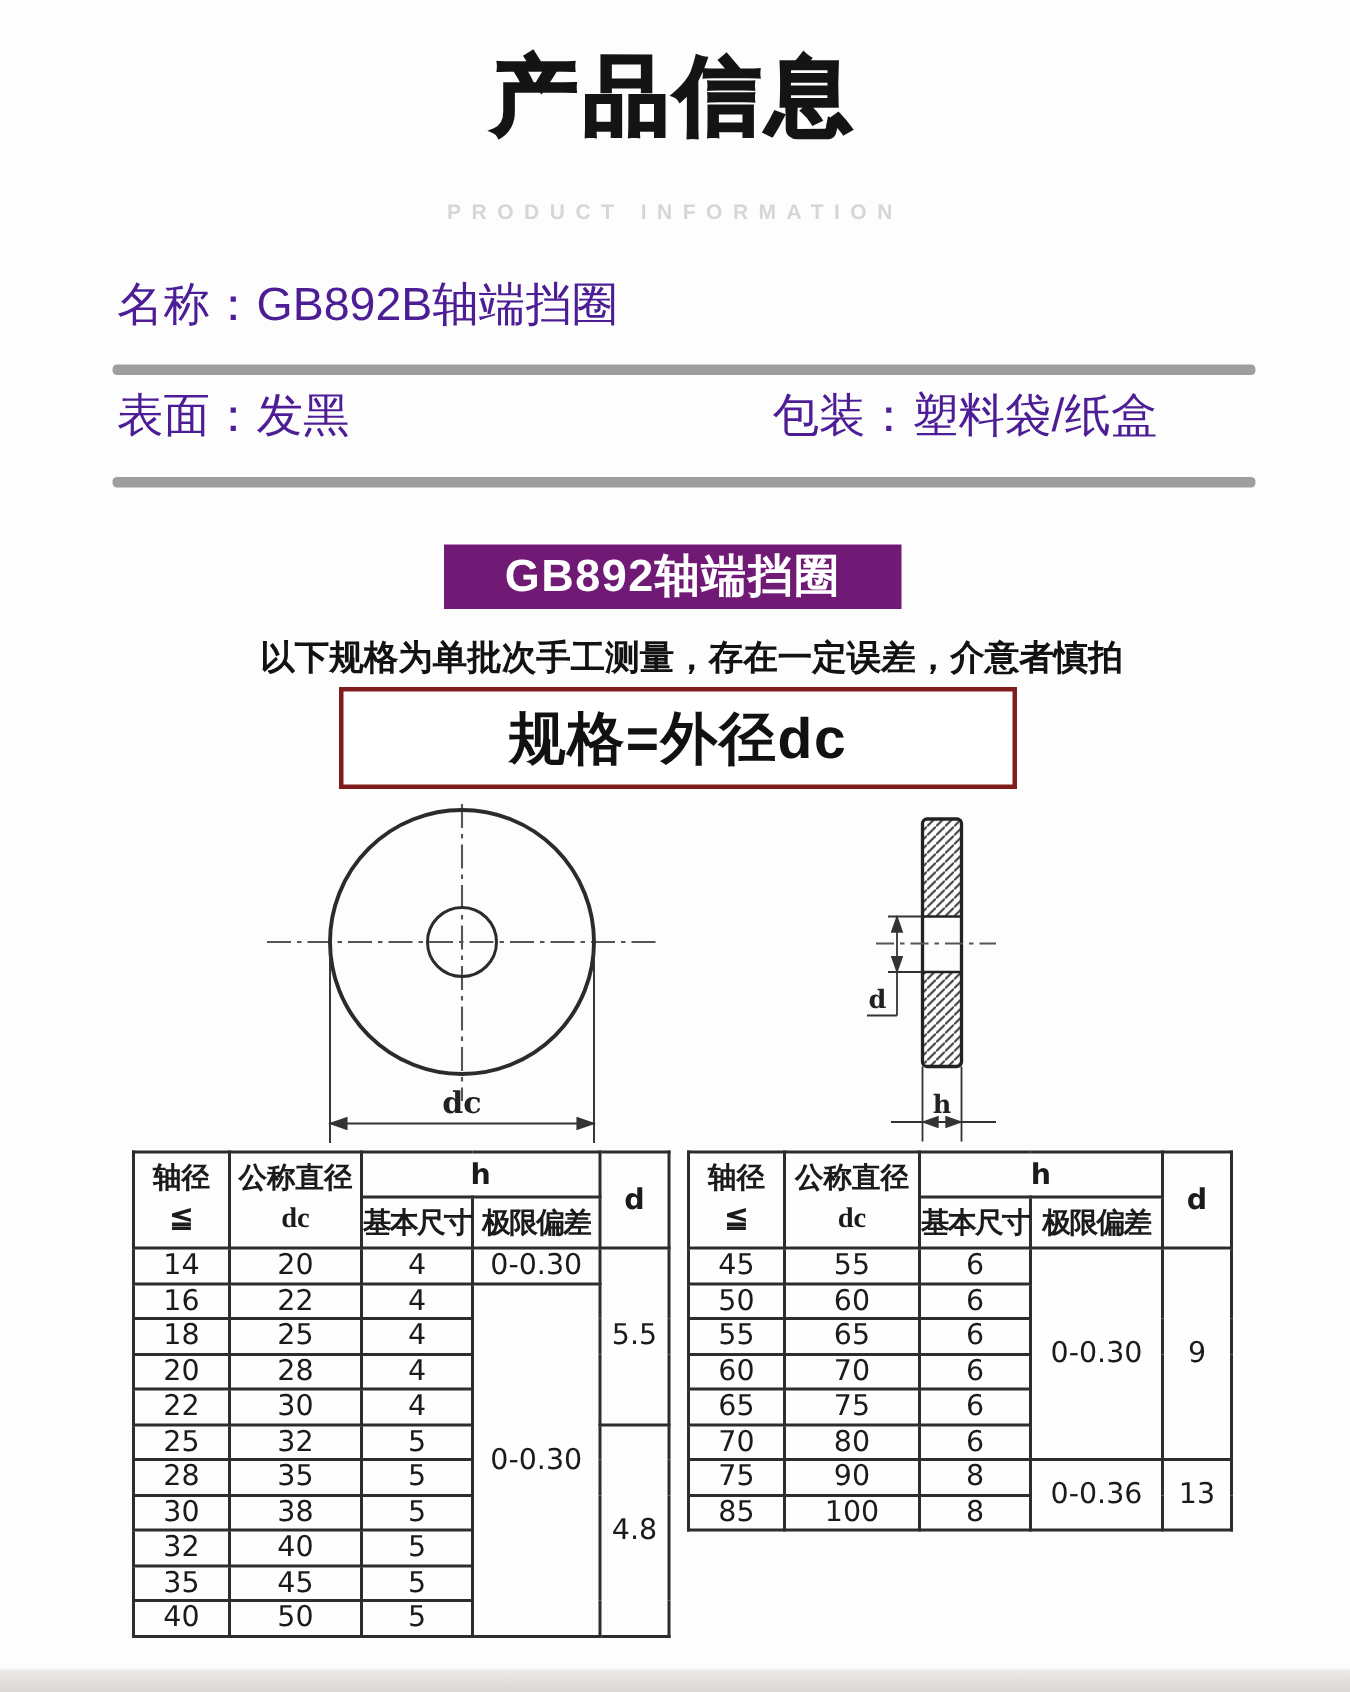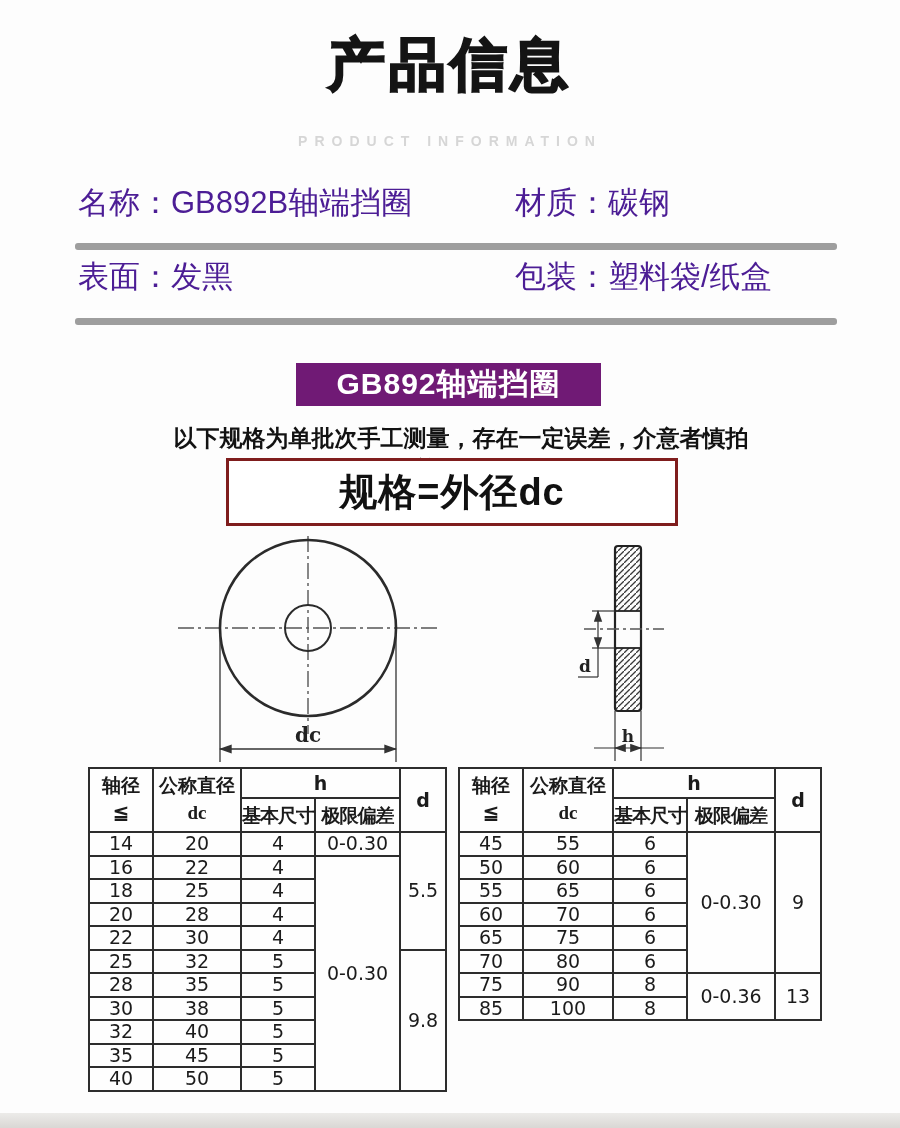--- a/index.html
+++ b/index.html
@@ -79,23 +79,20 @@
 </head>
 <body>
 
 <div class="page">
 
   <div class="title">产品信息</div>
   <div class="subtitle">PRODUCT INFORMATION</div>
 
   <div class="info-item ir1 ic1">
     <span>名称：</span><span>GB892B轴端挡圈</span>
-  </div>
-  <div class="info-item ir1 ic2">
-    <span>材质：</span><span>碳钢</span>
   </div>
   <div class="divider dv1"></div>
   <div class="info-item ir2 ic1">
     <span>表面：</span><span>发黑</span>
   </div>
   <div class="info-item ir2 ic2">
     <span>包装：</span><span>塑料袋/纸盒</span>
   </div>
   <div class="divider dv2"></div>
 
@@ -210,21 +207,21 @@
         </tr>
         <tr>
           <td>22</td>
           <td>30</td>
           <td>4</td>
         </tr>
         <tr>
           <td>25</td>
           <td>32</td>
           <td>5</td>
-          <td rowspan="6">9.8</td>
+          <td rowspan="6">4.8</td>
         </tr>
         <tr>
           <td>28</td>
           <td>35</td>
           <td>5</td>
         </tr>
         <tr>
           <td>30</td>
           <td>38</td>
           <td>5</td>

